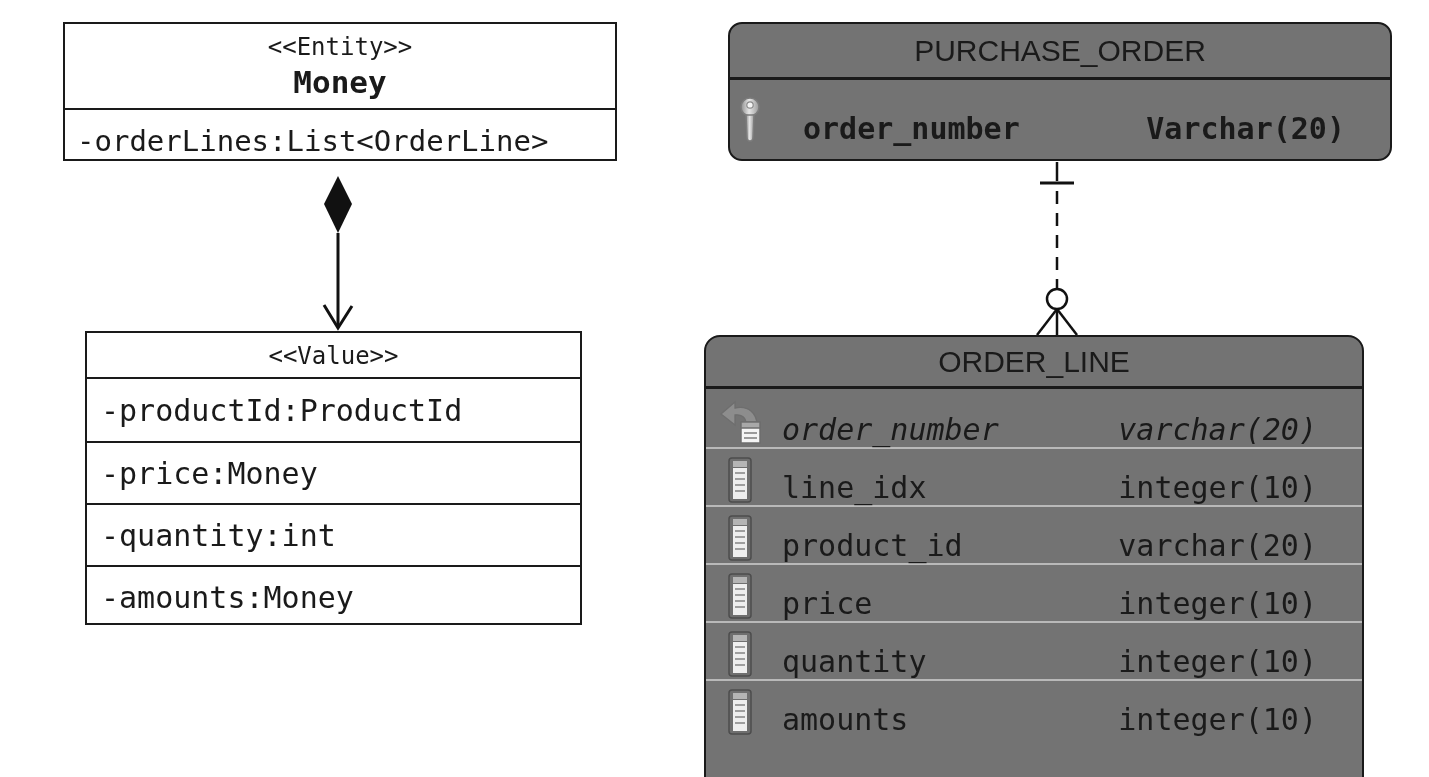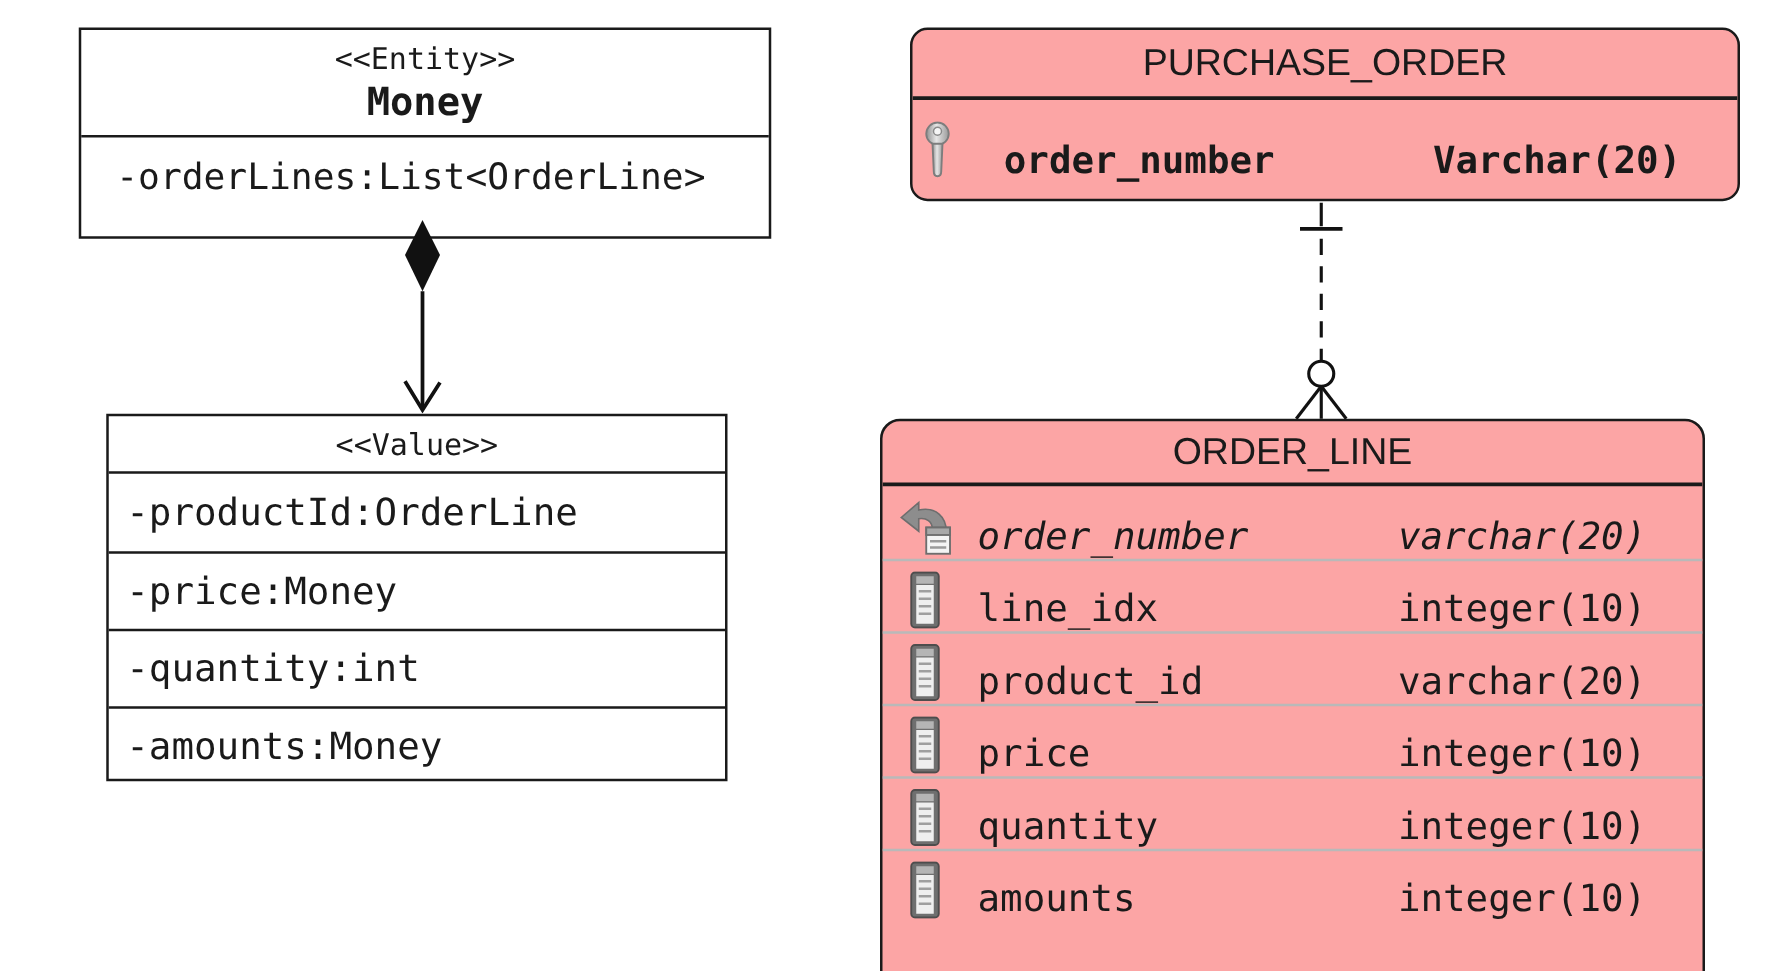--- a/index.html
+++ b/index.html
@@ -11,28 +11,28 @@
   
   .uml-class{
     position:absolute;background:#fff;border:2px solid #1a1a1a;box-sizing:border-box;
   }
   .uml-head{
     text-align:center;border-bottom:2px solid #1a1a1a;padding:8px 0 6px 0;
   }
   .uml-stereo{font-size:24px;line-height:30px;}
   .uml-name{font-size:31px;font-weight:bold;line-height:40px;}
   .uml-attr{
-    display:flex;align-items:center;font-size:29px;padding-left:28px;height:61px;
+    display:flex;align-items:center;font-size:29px;padding-left:12px;height:61px;
     box-sizing:border-box;
   }
   .uml-attr + .uml-attr{border-top:2px solid #1a1a1a;}
   #uml-orderline .uml-attr{font-size:30px;padding-left:14px;height:62px;}
   
   .erd-table{
-    position:absolute;background:#fca5a5;border:2px solid #1a1a1a;border-radius:14px;
+    position:absolute;background:#737373;border:2px solid #1a1a1a;border-radius:14px;
     box-sizing:border-box;overflow:hidden;
   }
   .erd-title{
     font-family:"Liberation Sans",sans-serif;font-size:30px;
     display:flex;align-items:center;justify-content:center;
     border-bottom:3px solid #1a1a1a;
   }
   #erd-purchase-order .erd-title{height:53px;}
   #erd-order-line .erd-title{height:49px;}
   .erd-rows{width:100%;}
@@ -52,39 +52,39 @@
   .bold .col-name,.bold .col-type{font-weight:bold;}
   .italic .col-name,.italic .col-type{font-style:italic;}
   
   .connector{position:absolute;}
 </style>
 </head>
 <body>
 
 <div id="canvas">
 
-  <div class="uml-class" id="uml-order" style="left:63px;top:22px;width:554px;height:169px;">
+  <div class="uml-class" id="uml-order" style="left:63px;top:22px;width:554px;height:139px;">
     <div class="uml-head">
       <div class="uml-stereo">&lt;&lt;Entity&gt;&gt;</div>
       <div class="uml-name">Money</div>
     </div>
     <div class="uml-attr">-orderLines:List&lt;OrderLine&gt;</div>
   </div>
 
   <svg class="connector" style="left:300px;top:174px;" width="80" height="160" viewBox="0 0 80 160">
     <polygon points="38,2 52,30 38,59 24,30" fill="#111"></polygon>
     <line x1="38" y1="59" x2="38" y2="153" stroke="#111" stroke-width="3"></line>
     <polyline points="24,131 38,154 52,132" fill="none" stroke="#111" stroke-width="3"></polyline>
   </svg>
 
   <div class="uml-class" id="uml-orderline" style="left:85px;top:331px;width:497px;height:294px;">
     <div class="uml-head">
       <div class="uml-stereo">&lt;&lt;Value&gt;&gt;</div>
     </div>
-    <div class="uml-attr">-productId:OrderLine</div>
+    <div class="uml-attr">-productId:ProductId</div>
     <div class="uml-attr">-price:Money</div>
     <div class="uml-attr">-quantity:int</div>
     <div class="uml-attr">-amounts:Money</div>
   </div>
 
   <div class="erd-table" id="erd-purchase-order" style="left:728px;top:22px;width:664px;height:139px;">
     <div class="erd-title">PURCHASE_ORDER</div>
     <div class="erd-rows">
       <div class="erd-row bold">
         <span class="erd-icon-box">

